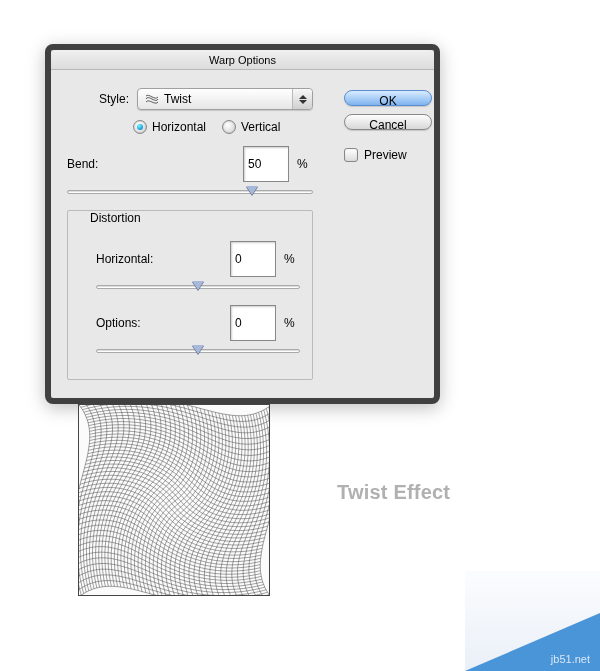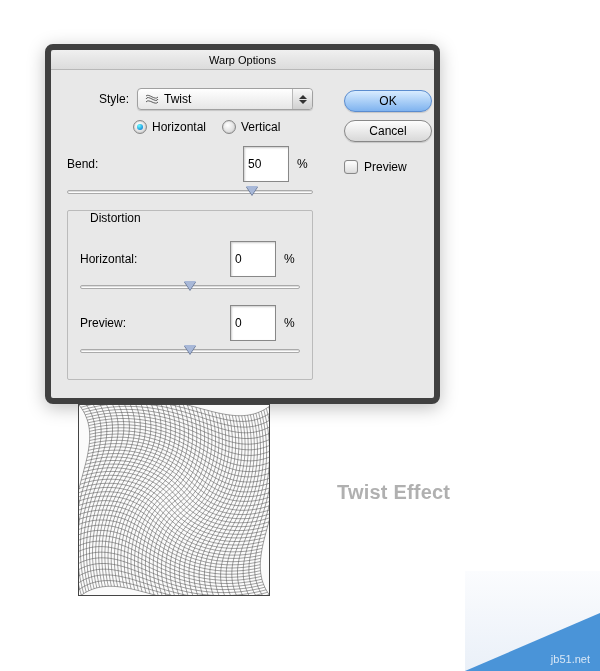--- a/index.html
+++ b/index.html
@@ -24,22 +24,22 @@
     .numrow { display: flex; align-items: center; gap: 8px; margin-bottom: 2px; }
     .numrow .nlabel { flex: 0 0 auto; }
     .numrow .filler { flex: 1; }
     .numrow .numfield { width: 46px; height: 36px; background: #fff; border: 1px solid #888; font-size: 12px; padding: 1px 4px; text-align: left; box-shadow: inset 1px 1px 2px rgba(0,0,0,0.2); }
     .pct { width: 16px; }
     .slider { position: relative; height: 16px; margin: 2px 0 10px 0; }
     .slider-track { position: absolute; top: 6px; left: 0; right: 0; height: 4px; background: #fff; border: 1px solid #aaa; border-radius: 2px; box-shadow: inset 0 1px 1px rgba(0,0,0,0.15); }
     .slider-thumb { position: absolute; top: 2px; width: 0; height: 0; border-left: 6px solid transparent; border-right: 6px solid transparent; border-top: 9px solid #a8b8d8; filter: drop-shadow(0 1px 0 #5a6a8a); transform: translateX(-6px); }
     .fieldset { border: 1px solid #bbb; border-radius: 2px; padding: 24px 12px 10px 12px; margin-top: 10px; }
     .fieldset-legend { position: relative; top: -24px; left: 6px; background: #e8e8e8; padding: 0 4px; height: 0; display: inline-block; font-size: 12px; }
-    .fieldset-inner { margin-top: -8px; }
-    .btn { width: 88px; height: 22px; border: 1px solid #888; border-radius: 11px; background: linear-gradient(#fdfdfd,#d8d8d8); font-size: 12px; text-align: center; line-height: 20px; box-shadow: 0 1px 1px rgba(0,0,0,0.15); cursor: default; }
+    .fieldset-inner { margin-top: -8px; margin-left: 16px; }
+    .btn { width: 88px; height: 16px; border: 1px solid #888; border-radius: 11px; background: linear-gradient(#fdfdfd,#d8d8d8); font-size: 12px; text-align: center; line-height: 20px; box-shadow: 0 1px 1px rgba(0,0,0,0.15); cursor: default; }
     .btn.primary { background: linear-gradient(#d8ecff,#7fb3ef); border: 1px solid #5a8ccf; }
     .checkbox-wrap { display: flex; align-items: center; gap: 6px; margin-top: 10px; }
     .aqua-check { width: 14px; height: 14px; background: linear-gradient(#fff,#ddd); border: 1px solid #888; border-radius: 3px; box-shadow: inset 0 0 1px rgba(0,0,0,0.2); }
     .twist-preview { position: absolute; left: 78px; top: 404px; width: 192px; height: 192px; border: 1px solid #444; background: #fbfbfb; overflow: hidden; }
     .twist-label { position: absolute; left: 337px; top: 481px; font-size: 20px; font-weight: bold; color: #b0b0b0; letter-spacing: 0.2px; }
     .corner-tri { position: absolute; right: 0; bottom: 0; width: 135px; height: 100px; background: linear-gradient(#fbfcfe, #eaf0f8); }
     .corner-tri::after { content: ""; position: absolute; right: 0; bottom: 0; width: 0; height: 0; border-left: 135px solid transparent; border-bottom: 58px solid #4a94d8; }
     .watermark { position: absolute; right: 10px; bottom: 6px; font-size: 11px; color: #d8e7f6; text-align: right; line-height: 12px; z-index: 2; }
     svg.twist-svg { width: 192px; height: 192px; }
   </style>
@@ -98,21 +98,21 @@
             <span class="filler"></span>
             <input class="numfield" value="0" style="">
             <span class="pct">%</span>
           </div>
           <div class="slider">
             <div class="slider-track"></div>
             <div class="slider-thumb" style="left:50%"></div>
           </div>
 
           <div class="numrow">
-            <span class="nlabel">Preview:</span>
+            <span class="nlabel">Options:</span>
             <span class="filler"></span>
             <input class="numfield" value="0" style="">
             <span class="pct">%</span>
           </div>
           <div class="slider">
             <div class="slider-track"></div>
             <div class="slider-thumb" style="left:50%"></div>
           </div>
 
         </div>

